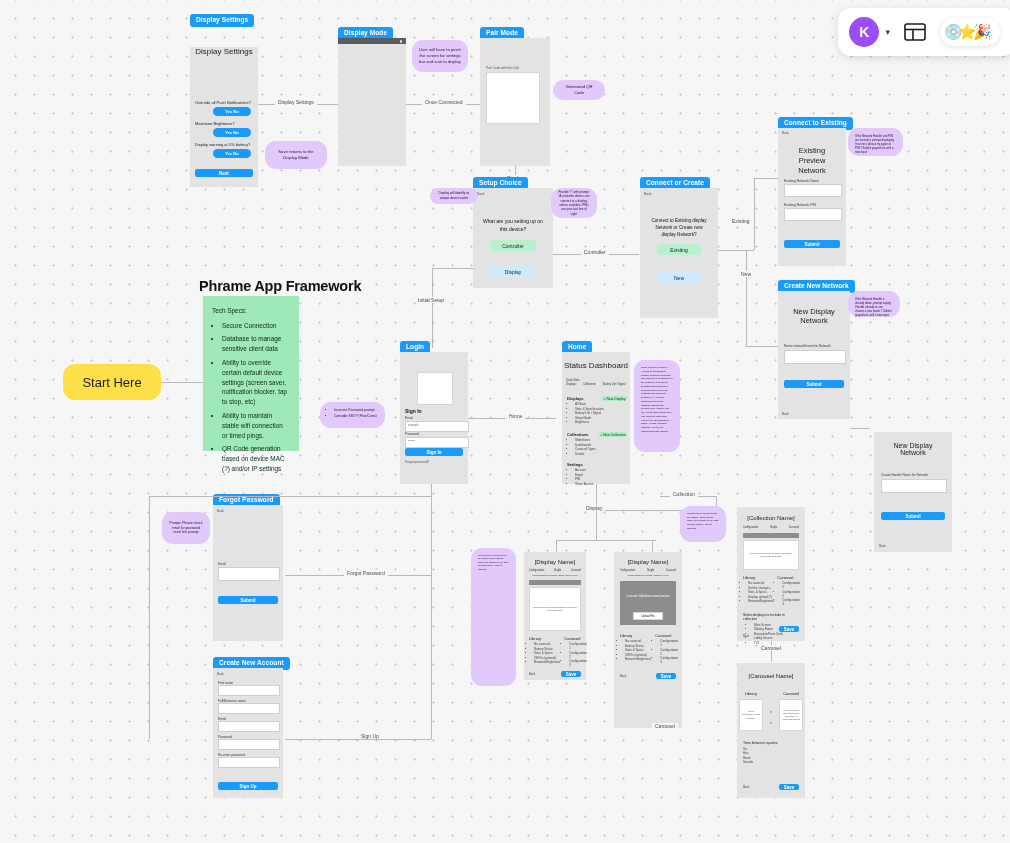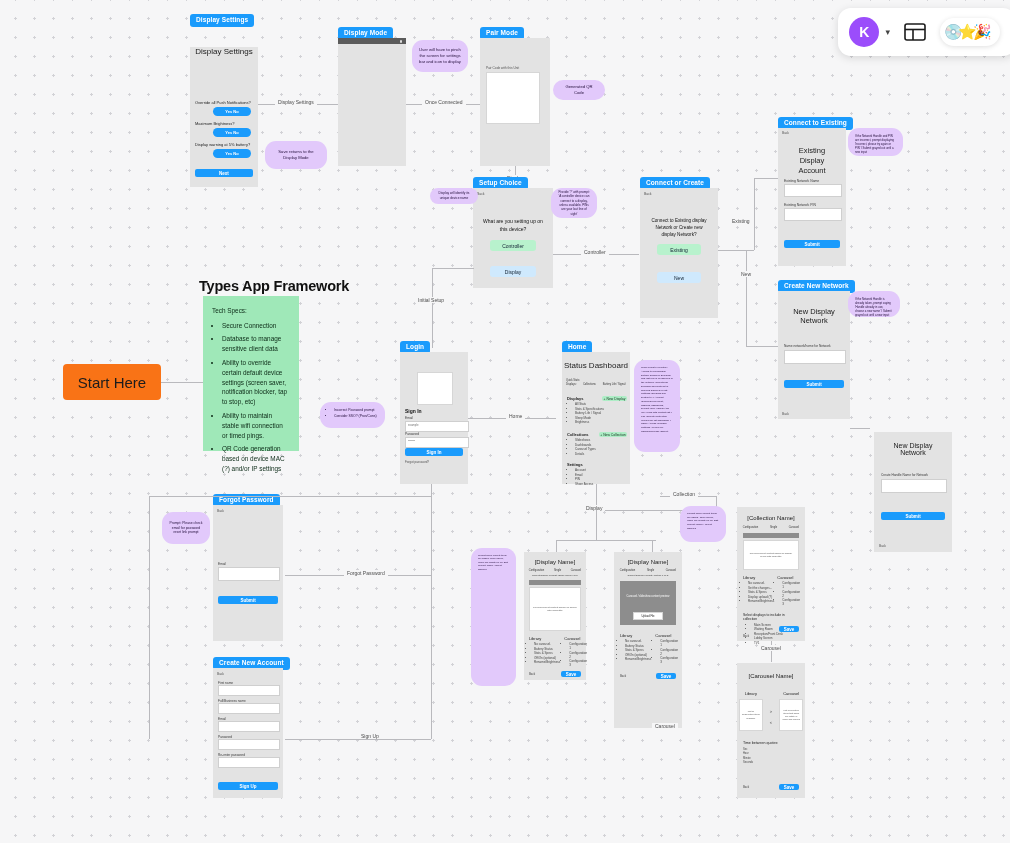--- a/index.html
+++ b/index.html
@@ -86,23 +86,23 @@
     font-size:14.5px;font-weight:700;color:#111;letter-spacing:-.2px;
   }
   .specs{
     background:#9fe8b8;color:#0c2b17;font-size:6.4px;line-height:1.55;
     padding:10px 9px 12px 9px;box-sizing:border-box;
   }
   .specs ul{margin:5px 0 0 0;padding-left:10px;}
   .specs li{margin-bottom:3.5px;}
 
   .start-here{
-    background:#f97316;border-radius:4px;
-    display:flex;align-items:center;justify-content:center;
-    font-size:15px;color:#1c1c1c;
+    background:#fde047;border-radius:12px;
+    display:flex;align-items:center;justify-content:center;
+    font-size:13px;color:#1c1c1c;
   }
 
   
   #toolbar{
     position:absolute;right:-6px;top:8px;
     background:#fff;border-radius:13px;
     box-shadow:0 2px 9px rgba(0,0,0,.13);
     height:48px;display:flex;align-items:center;gap:14px;
     padding:0 16px 0 11px;
   }
@@ -147,21 +147,21 @@
         <line x1="9" y1="6.5" x2="9" y2="17" stroke="#1b1b1b" stroke-width="1.6"></line>
       </svg>
   </div>
   <div class="reactions">
     <span>💿</span>
     <span>⭐</span>
     <span>🎉</span>
   </div>
 </div>
 
-<div class="abs" id="page-title" style="left:199px;top:278px;">Types App Framework</div>
+<div class="abs" id="page-title" style="left:199px;top:278px;">Phrame App Framework</div>
 <div class="abs specs" style="left:203px;top:296px;width:96px;height:155px;">
   <div>Tech Specs:</div>
   <ul>
     <li>Secure Connection</li>
     <li>Database to manage sensitive client data</li>
     <li>Ability to override certain default device settings (screen saver, notification blocker, tap to stop, etc)</li>
     <li>Ability to maintain stable wifi connection or timed pings.</li>
     <li>QR Code generation based on device MAC (?) and/or IP settings</li>
   </ul>
 </div>
@@ -258,21 +258,21 @@
 <div class="abs conn-label" style="left:729px;top:218px;">Existing</div>
 
 <div class="abs line-v" style="left:746px;top:250px;height:96px;"></div>
 <div class="abs line-h" style="left:746px;top:346px;width:32px;"></div>
 <div class="abs conn-label" style="left:738px;top:271px;">New</div>
 
 <div class="abs" style="left:778px;top:128px;">
   <div class="frame-tab" style="top:-11px;">Connect to Existing</div>
   <div class="frame" style="width:68px;height:138px;position:relative;">
     <div class="small-cap" style="position:absolute;left:4px;top:3px;font-size:3.2px;">Back</div>
-    <div class="frame-title" style="font-size:7.5px;position:absolute;left:8px;top:18px;width:52px;line-height:1.35;">Existing Display Account</div>
+    <div class="frame-title" style="font-size:7.5px;position:absolute;left:8px;top:18px;width:52px;line-height:1.35;">Existing Preview Network</div>
     <div class="flabel" style="position:absolute;left:6px;top:51px;font-size:3.4px;">Existing Network Name</div>
     <div class="field" style="position:absolute;left:6px;top:56px;width:56px;height:11px;"></div>
     <div class="flabel" style="position:absolute;left:6px;top:75px;font-size:3.4px;">Existing Network PIN</div>
     <div class="field" style="position:absolute;left:6px;top:80px;width:56px;height:11px;"></div>
     <div class="btn-blue" style="position:absolute;left:6px;top:112px;width:56px;height:8px;">Submit</div>
   </div>
 </div>
 <div class="abs note left" style="left:848px;top:128px;width:55px;height:28px;font-size:2.8px;">If the Network Handle and PIN are incorrect, prompt displaying 'Incorrect, please try again or PIN' / Submit grayed out until a new input</div>
 
 <div class="abs" style="left:778px;top:291px;">

